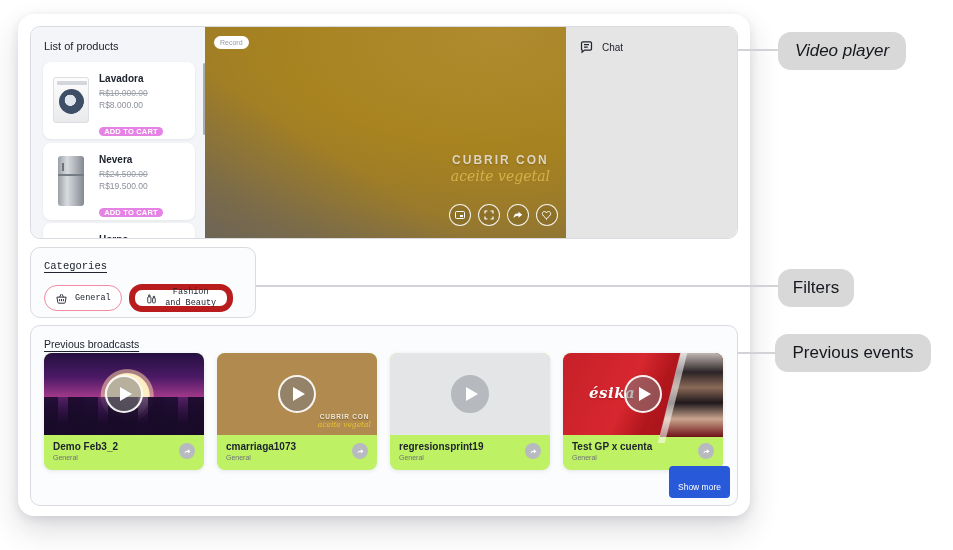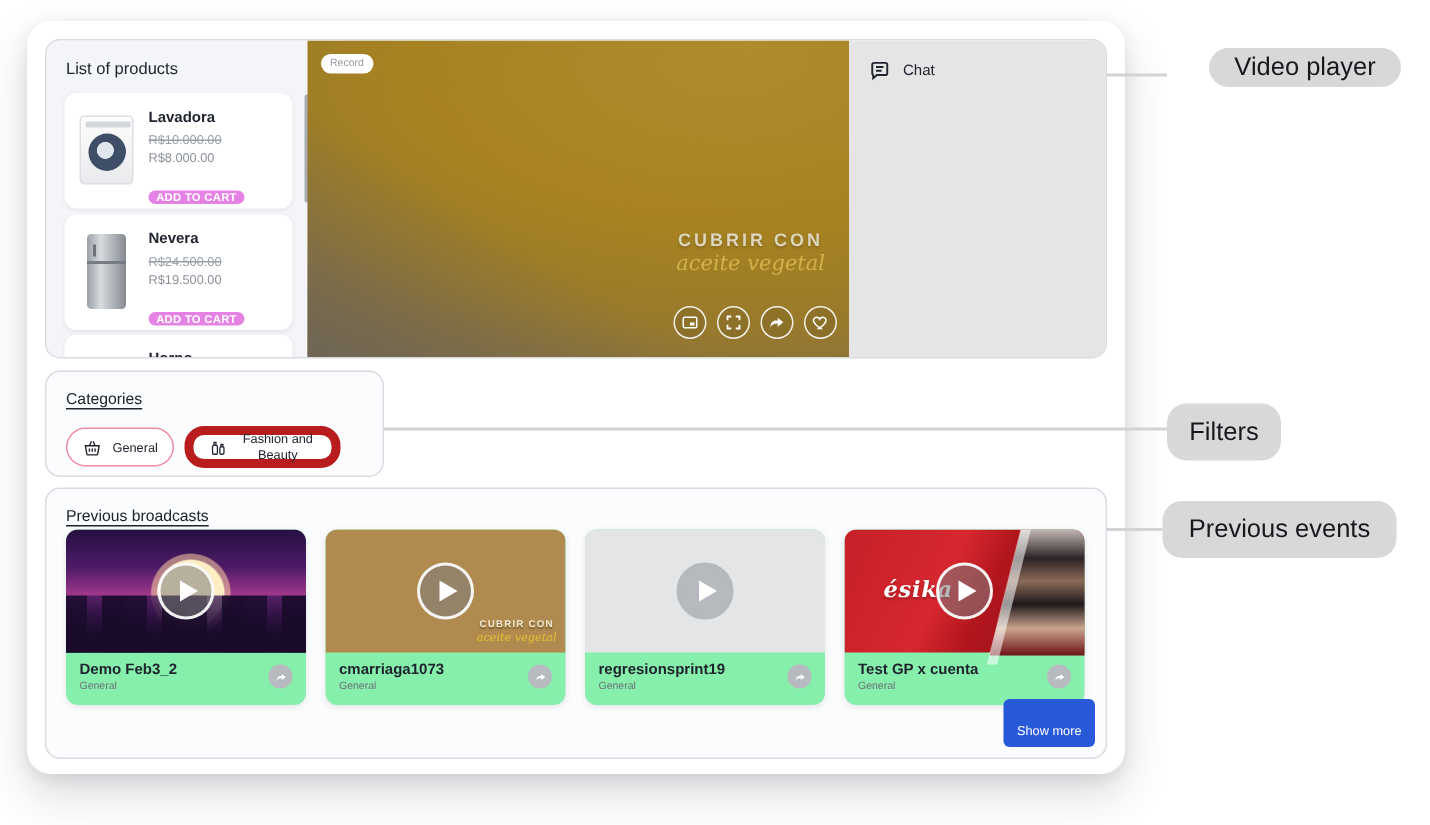--- a/index.html
+++ b/index.html
@@ -49,35 +49,35 @@
   .v-btn { width:22px; height:22px; border-radius:50%; border:1.5px solid rgba(255,255,255,.9);
            background:rgba(90,70,30,.18); display:flex; align-items:center; justify-content:center; cursor:pointer; }
   .v-btn svg { width:12px; height:12px; }
 
   .chat-area { position:absolute; left:535px; top:0; width:173px; height:100%; background:#e5e5e5; border-radius:0 9px 9px 0; }
   .chat-head { display:flex; align-items:center; gap:8px; padding:13px 0 0 13px; }
   .chat-head svg { width:15px; height:15px; }
   .chat-label { font-size:10px; color:#20242e; }
 
   
-  .sec-cat { left:12px; top:233px; width:226px; height:71px; }
+  .sec-cat { left:12px; top:233px; width:226px; height:71px;font-family:Liberation Mono, monospace; }
   .panel-title { position:absolute; left:13px; top:12px; font-size:10.5px; color:#20242e;
                  text-decoration:underline; text-underline-offset:3px; }
   .cat-row { position:absolute; left:13px; top:36px; display:flex; align-items:center; gap:7px; }
   .cat-btn { height:26px; border-radius:13px; background:#fff; display:flex; align-items:center; justify-content:center;
              gap:7px; padding:0 10px; font-size:8.5px; color:#20242e; cursor:pointer; border:6px solid #b91c1c; }
   .cat-btn.active { border:1px solid var(--category-active-border,#f08ba1); }
   .cat-btn svg { width:13px; height:13px; flex:0 0 13px; }
   .cat-btn .two-line { width:52px; text-align:center; line-height:1.25; }
   .cat-btn.b2 { height:28px; }
 
   
   .sec-bc { left:12px; top:311px; width:708px; height:181px; }
   .bc-row { position:absolute; left:13px; top:27px; display:flex; gap:13px; }
-  .b-card { width:160px; height:117px; background:#86efac; border-radius:8px; overflow:hidden;
+  .b-card { width:160px; height:117px; background:#bef264; border-radius:8px; overflow:hidden;
             box-shadow:0 1px 4px rgba(20,25,40,.10); cursor:pointer; }
   .thumb { position:relative; width:100%; height:82px; }
   .thumb-synthwave { background:
       radial-gradient(circle at 52% 52%, #fdedc2 0 22px, rgba(253,210,160,.55) 23px 26px, rgba(200,80,150,0) 27px),
       linear-gradient(180deg,#241040 0%, #4c1a66 30%, #a63a8c 55%, #5c2060 72%, #1c0c2c 100%); }
   .thumb-synthwave:before { content:""; position:absolute; left:0; right:0; bottom:0; height:46%;
       background:
         linear-gradient(180deg, rgba(30,12,48,0), rgba(24,10,40,.95) 70%),
         repeating-linear-gradient(90deg, rgba(30,12,50,.95) 0 14px, rgba(60,24,90,.75) 14px 24px, rgba(26,10,44,.95) 24px 40px); }
   .thumb-cooking { background:
@@ -106,21 +106,21 @@
   .b-title { font-size:10px; font-weight:bold; color:#20242e; }
   .b-cat { font-size:7px; color:#6d7178; margin-top:2px; }
   .share-chip { width:16px; height:16px; border-radius:50%; background:#b7babf; display:flex; align-items:center; justify-content:center; cursor:pointer; }
   .share-chip svg { width:9px; height:9px; }
   .show-more { position:absolute; right:7px; bottom:7px; height:18px; padding:16px 9px; border:none; border-radius:4px;
                background:var(--show-more,#2859d8); color:#fff; font-size:8.5px; font-family:inherit; cursor:pointer; }
 
   
   .pill { position:absolute; background:var(--annotation-bg,#d8d8d8); border-radius:13px; color:#15181d;
           font-size:17px; display:flex; align-items:center; justify-content:center; }
-  .pill-video { left:806px; top:32px;  width:128px; height:26px; }
+  .pill-video { left:778px; top:32px;  width:128px; height:38px;font-style:italic; }
   .pill-filters { left:778px; top:269px; width:76px;  height:38px; }
   .pill-prev { left:775px; top:334px; width:156px; height:38px; }
   .conn { position:absolute; height:1.5px; background:#d2d3d6; }
   .conn-1 { left:738px; top:49px;  width:40px; }
   .conn-2 { left:256px; top:285px; width:522px; }
   .conn-3 { left:738px; top:352px; width:37px; }
 </style>
 </head>
 <body>
 

